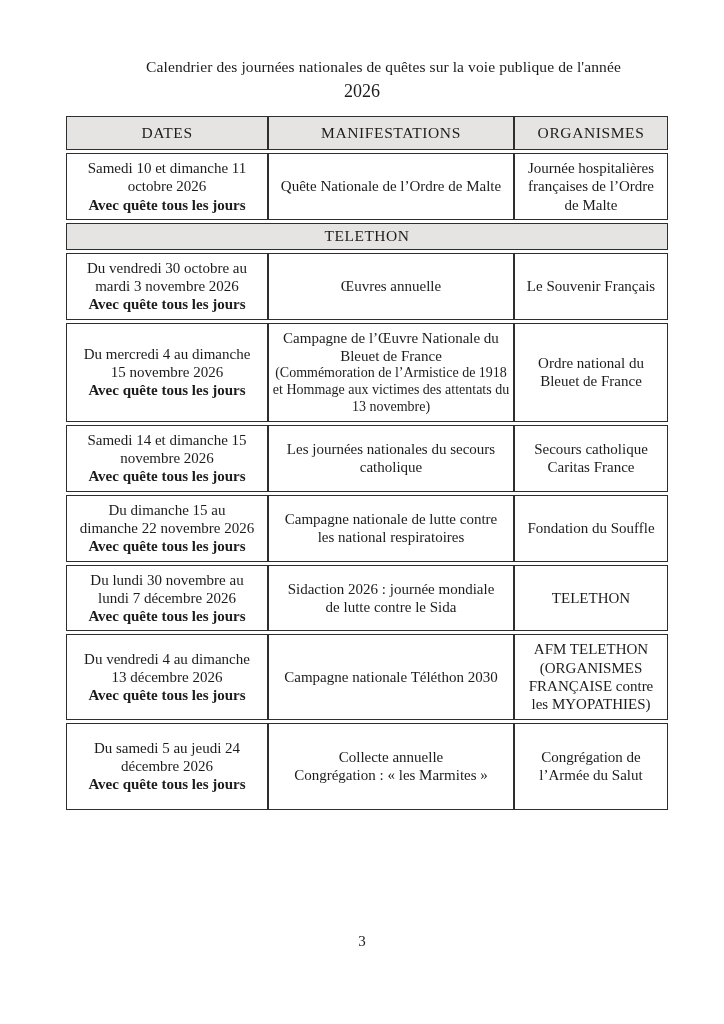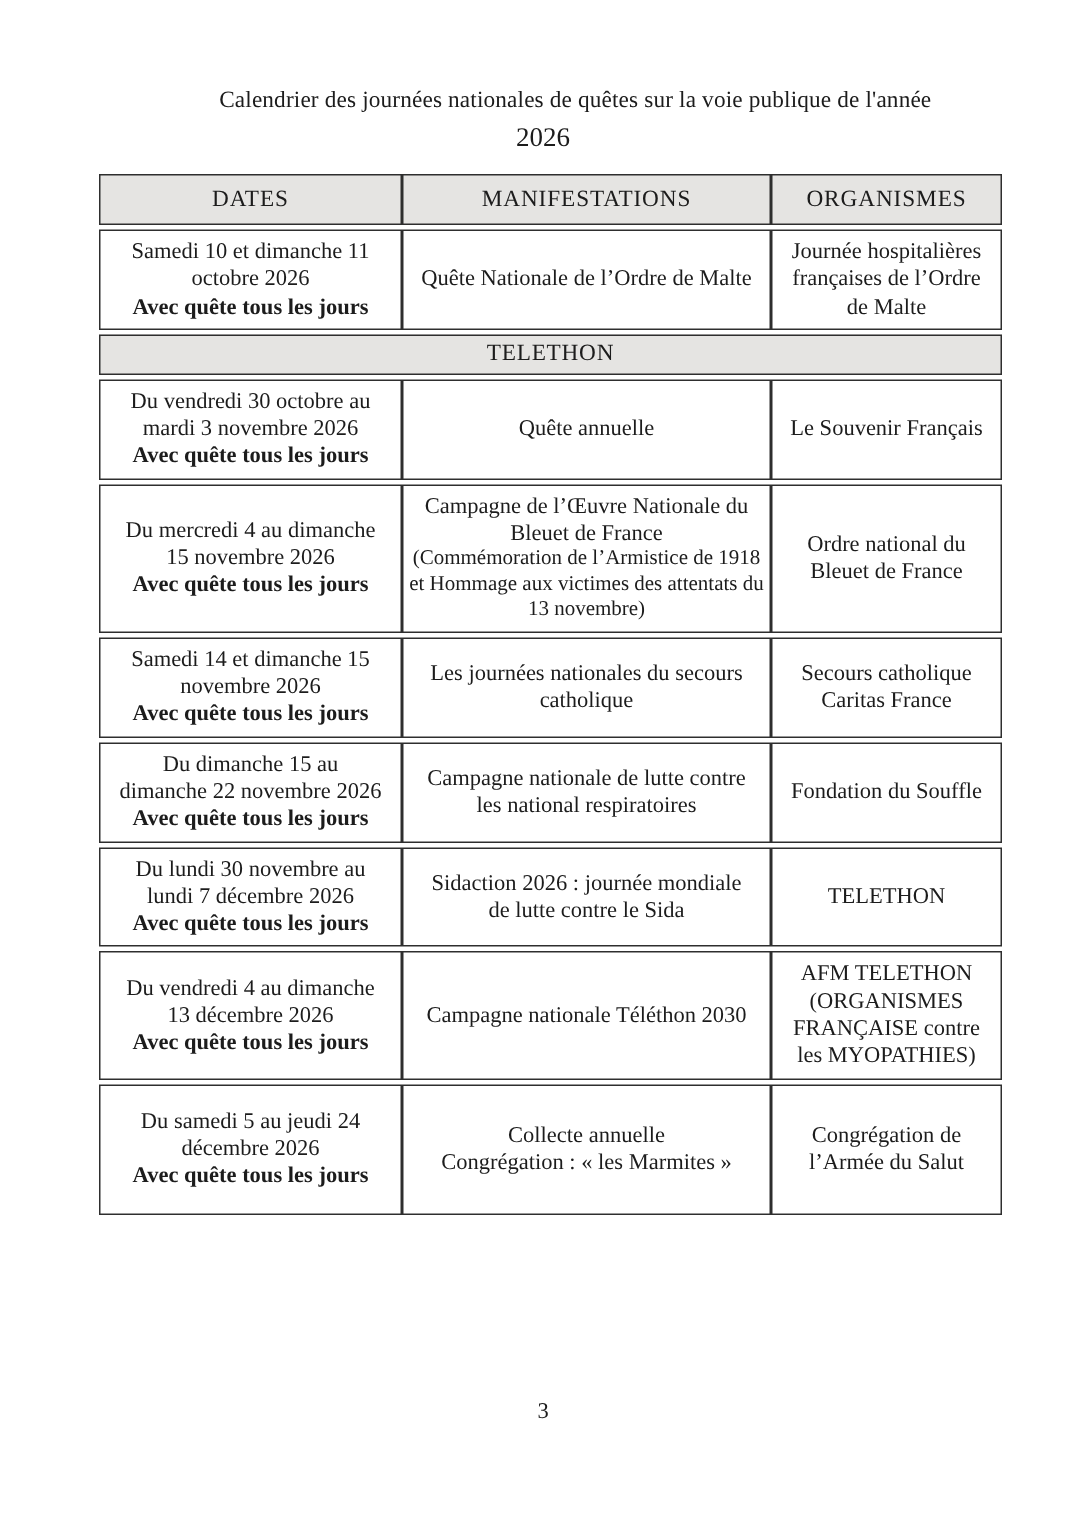--- a/index.html
+++ b/index.html
@@ -109,21 +109,21 @@
       <tr>
         <td colspan="3" class="section">TELETHON</td>
       </tr>
       <tr>
         <td>
           <div class="ln">Du vendredi 30 octobre au</div>
           <div class="ln">mardi 3 novembre 2026</div>
           <div class="ln bold-line">Avec quête tous les jours</div>
         </td>
         <td>
-          <div class="ln">Quête annuelle</div>
+          <div class="ln">Œuvres annuelle</div>
         </td>
         <td>
           <div class="ln">Le Souvenir Français</div>
         </td>
       </tr>
       <tr>
         <td>
           <div class="ln">Du mercredi 4 au dimanche</div>
           <div class="ln">15 novembre 2026</div>
           <div class="ln bold-line">Avec quête tous les jours</div>

